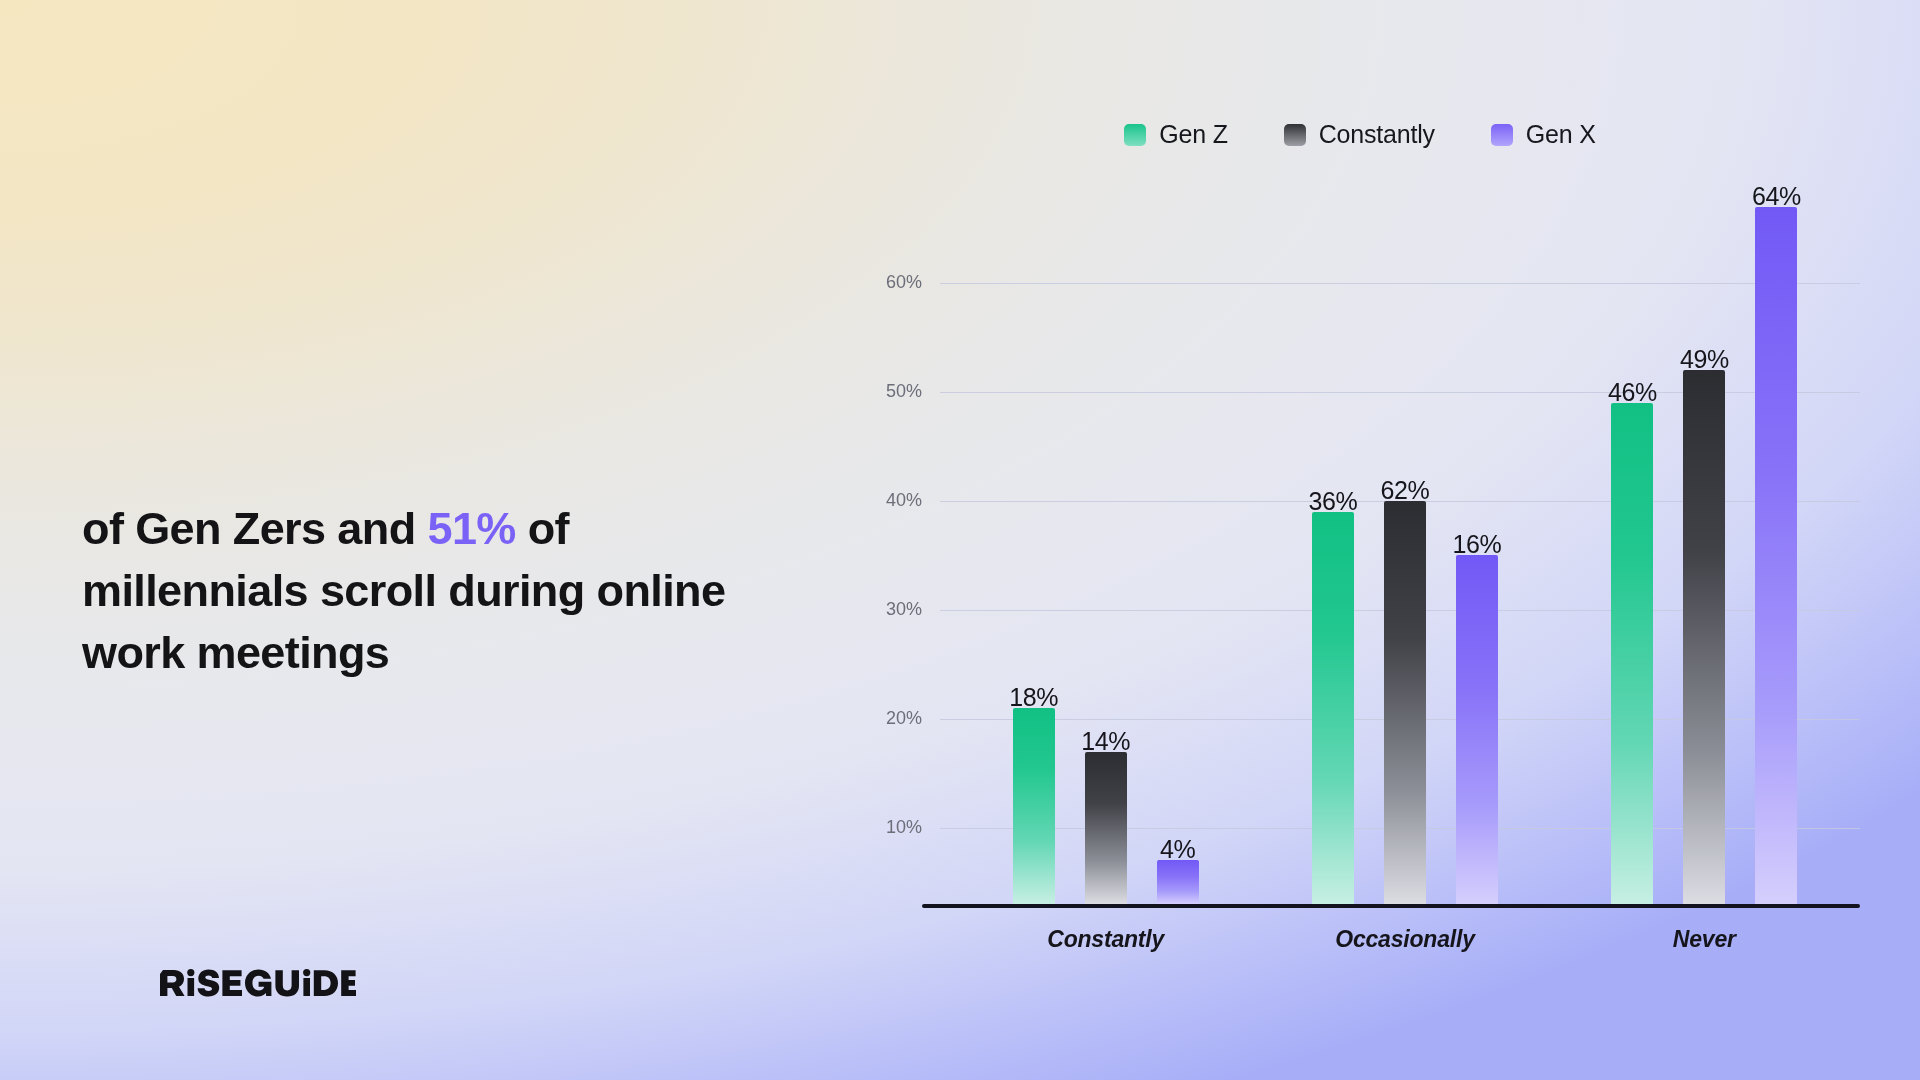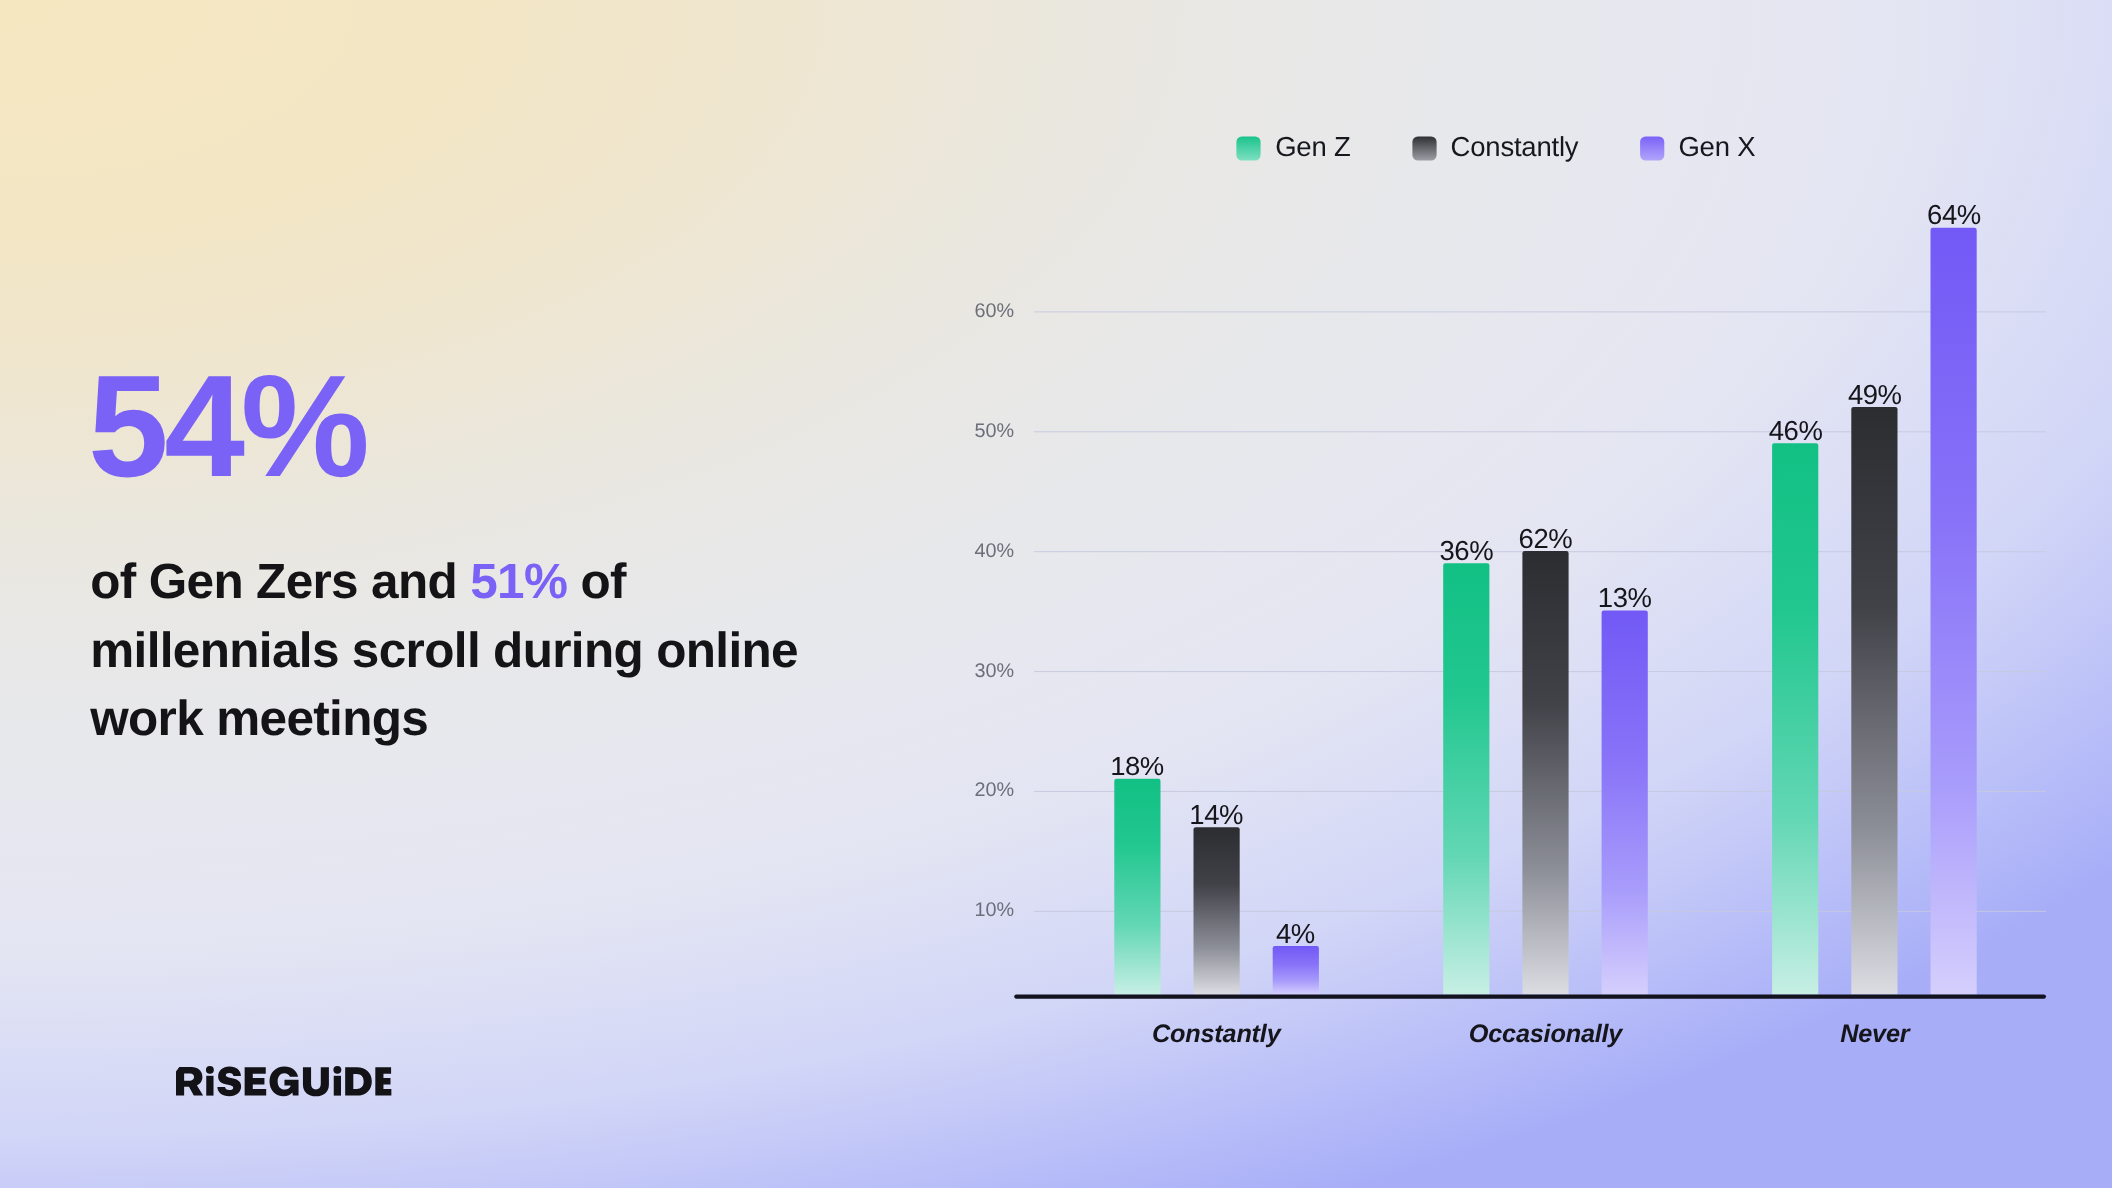--- a/index.html
+++ b/index.html
@@ -227,21 +227,20 @@
     font-style: italic;
   }
 </style>
 </head>
 <body>
 
 <div id="stage">
 
   <div id="left-panel">
 
-    <div id="big-stat">54%</div>
 
     <div id="headline">
       <span>of Gen Zers and </span><span class="hl-accent">51%</span><span> of millennials scroll during online work meetings</span>
     </div>
 
     <div id="logo">
       <svg width="196" height="34" viewBox="0 0 196 34">
         <g fill="#121217">
 
           <path d="M0 6 L3 2 L14 2 C20 2 24 5.6 24 11 C24 14.6 22 17.4 19 18.7 L24.6 28 L16.2 28 L11.8 20 L7.4 20 L7.4 28 L0 28 Z M7.4 8 L7.4 14.4 L13 14.4 C15 14.4 16.4 13.2 16.4 11.2 C16.4 9.2 15 8 13 8 Z"></path>
@@ -340,21 +339,21 @@
               <span class="bar-value">36%</span>
             </div>
           </div>
           <div class="bar-wrap">
             <div class="bar c-mill" style="height:403px">
               <span class="bar-value">62%</span>
             </div>
           </div>
           <div class="bar-wrap">
             <div class="bar c-genx" style="height:349px">
-              <span class="bar-value">13%</span>
+              <span class="bar-value">16%</span>
             </div>
           </div>
         </div>
 
         <div class="bar-group">
           <div class="bar-wrap">
             <div class="bar c-genz" style="height:501px">
               <span class="bar-value">46%</span>
             </div>
           </div>

